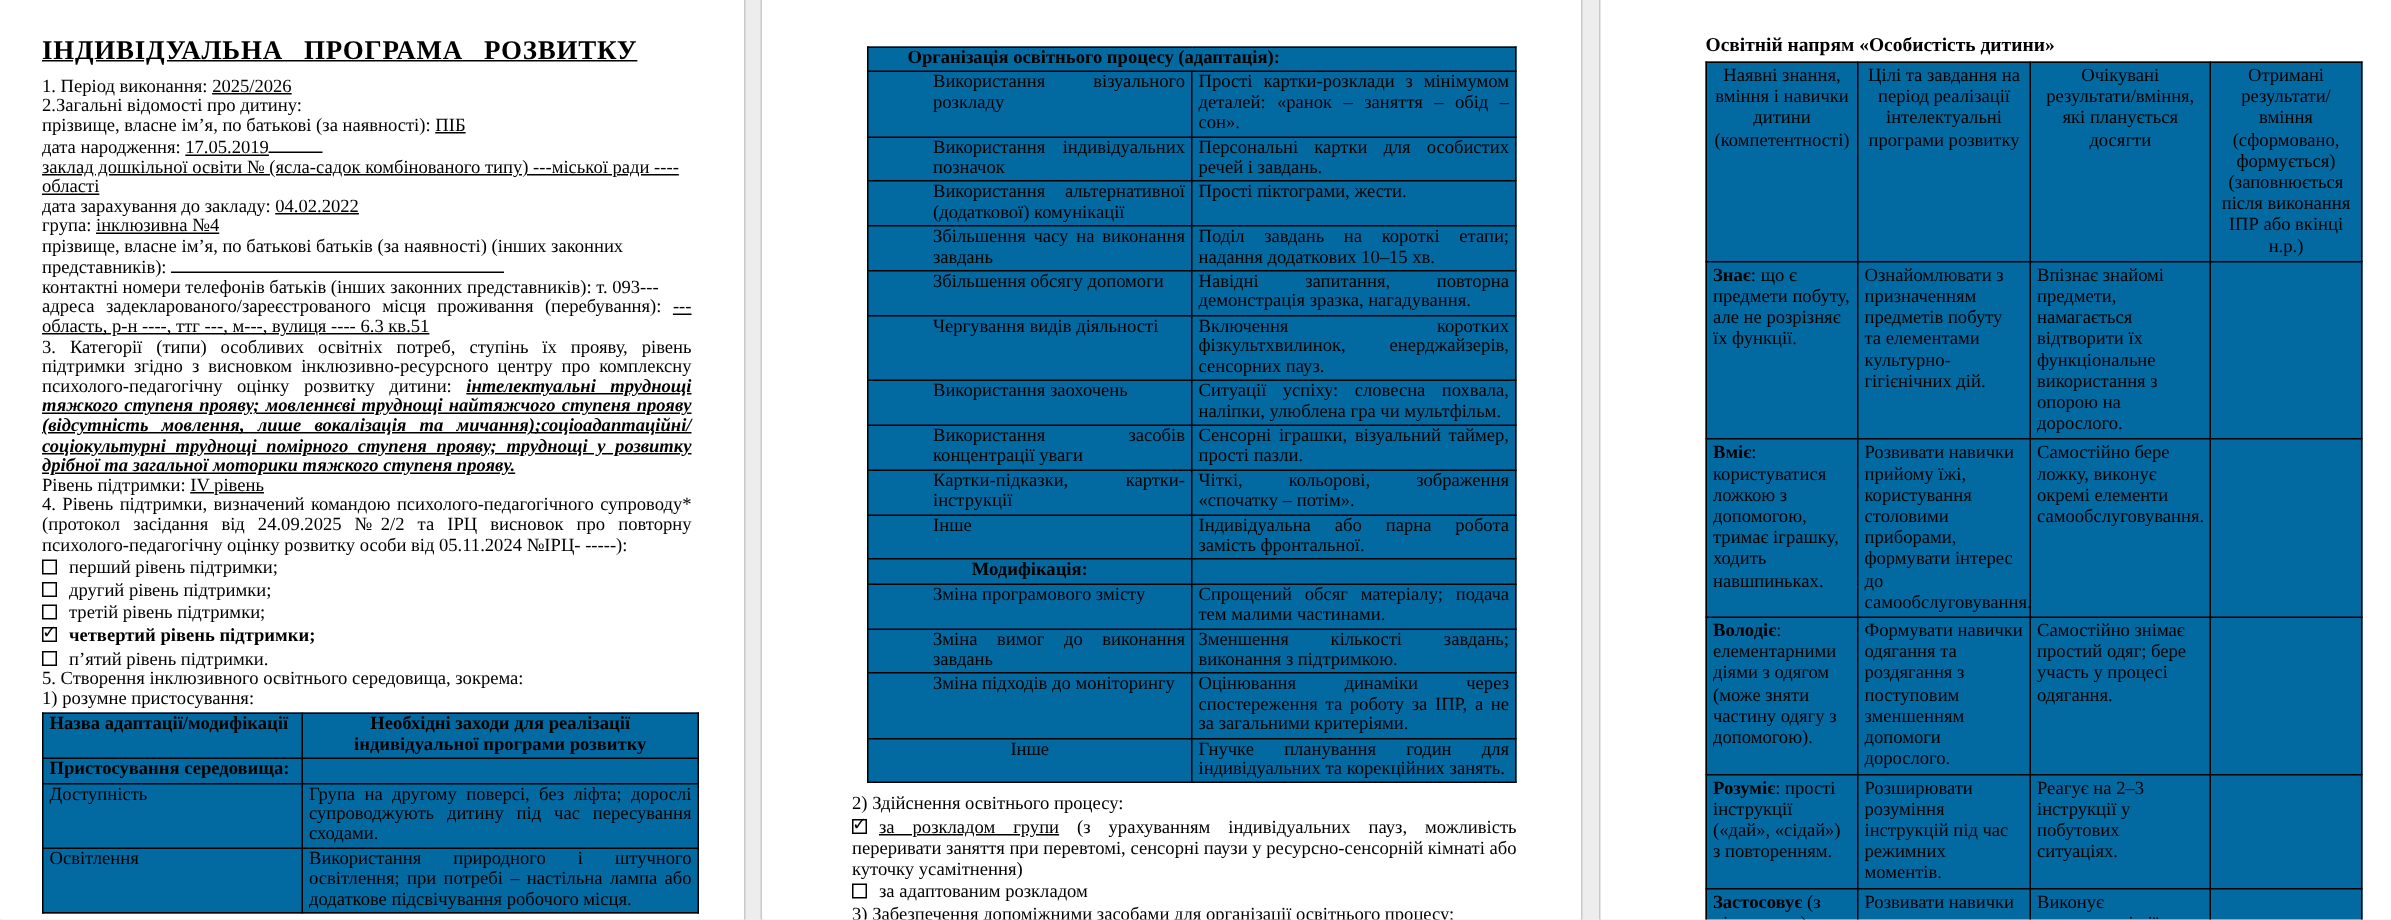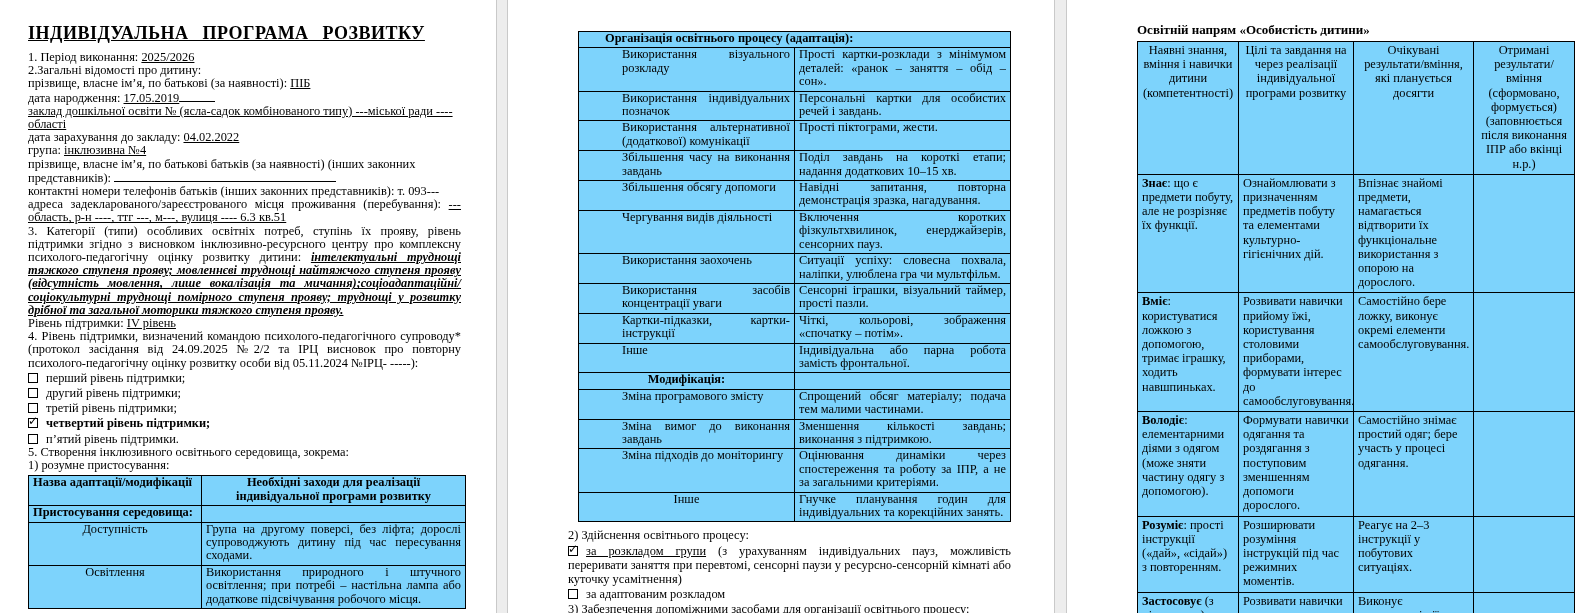--- a/index.html
+++ b/index.html
@@ -11,28 +11,28 @@
   #page-3{left:1067px;width:545px;padding:22px 0 0 70px;}
   .t{font-size:12.4px;line-height:13.2px;}
   .just{text-align:justify;}
   .u{text-decoration:underline;}
   .iu{font-style:italic;text-decoration:underline;font-weight:600;}
   .b{font-weight:bold;}
   .p1-title{width:433px;font-weight:bold;font-size:18px;line-height:18px;text-decoration:underline;word-spacing:9px;letter-spacing:.5px;margin-bottom:9px;}
   .blank{display:inline-block;border-bottom:1px solid #000;height:11px;}
   .blank.long{width:222px;}
   .blank.short{width:36px;}
-  table{border-collapse:collapse;table-layout:fixed;background:#7dd3fc;}
+  table{border-collapse:collapse;table-layout:fixed;background:#0369a1;}
   td,th{border:1px solid #000;vertical-align:top;padding:0 4px 2px 4px;font-size:12.4px;line-height:13.4px;text-align:left;font-weight:normal;}
   
   .tbl1{width:438px;margin-top:3px;}
   .tbl1 .c1{width:173px;}
   .tbl1 th{font-weight:bold;}
   .tbl1 th.c2{text-align:center;margin-top:46px;}
-  .tbl1 td.center{text-align:center;}
+  .tbl1 td.center{}
   .tbl1 td.val{text-align:justify;margin-top:24px;}
   
   .tbl2{width:433px;margin-left:10px;margin-bottom:7px;}
   .tbl2 .c1{width:144px;}
   .tbl2 th{font-weight:bold;padding-left:26px;}
   .tbl2 td.lbl{text-align:justify;padding-left:43px;}
   .tbl2 td.val{text-align:justify;}
   .tbl2 td.modhdr{font-weight:bold;text-align:center;}
   .tbl2 td.ctr{text-align:center;}
   
@@ -172,21 +172,21 @@
   <div class="t mt2">3) Забезпечення допоміжними засобами для організації освітнього процесу:</div>
 
 </div>
 
 <div class="page" id="page-3">
   <div class="p3-title">Освітній напрям «Особистість дитини»</div>
   <table class="tbl3">
     <tbody>
         <tr>
       <th class="c1">Наявні знання, вміння і навички дитини (компетентності)</th>
-      <th class="c2">Цілі та завдання на через реалізації індивідуальної програми розвитку</th>
+      <th class="c2">Цілі та завдання на період реалізації інтелектуальні програми розвитку</th>
       <th class="c3">Очікувані результати/вміння, які планується досягти</th>
       <th class="c4">Отримані результати/вміння (сформовано, формується) (заповнюється після виконання ІПР або вкінці н.р.)</th>
     </tr>
     <tr>
       <td><b>Знає</b><span>: що є предмети побуту, але не розрізняє їх функції.</span></td>
       <td>Ознайомлювати з призначенням предметів побуту та елементами культурно-гігієнічних дій.</td>
       <td>Впізнає знайомі предмети, намагається відтворити їх функціональне використання з опорою на дорослого.</td>
       <td></td>
     </tr>
     <tr>

